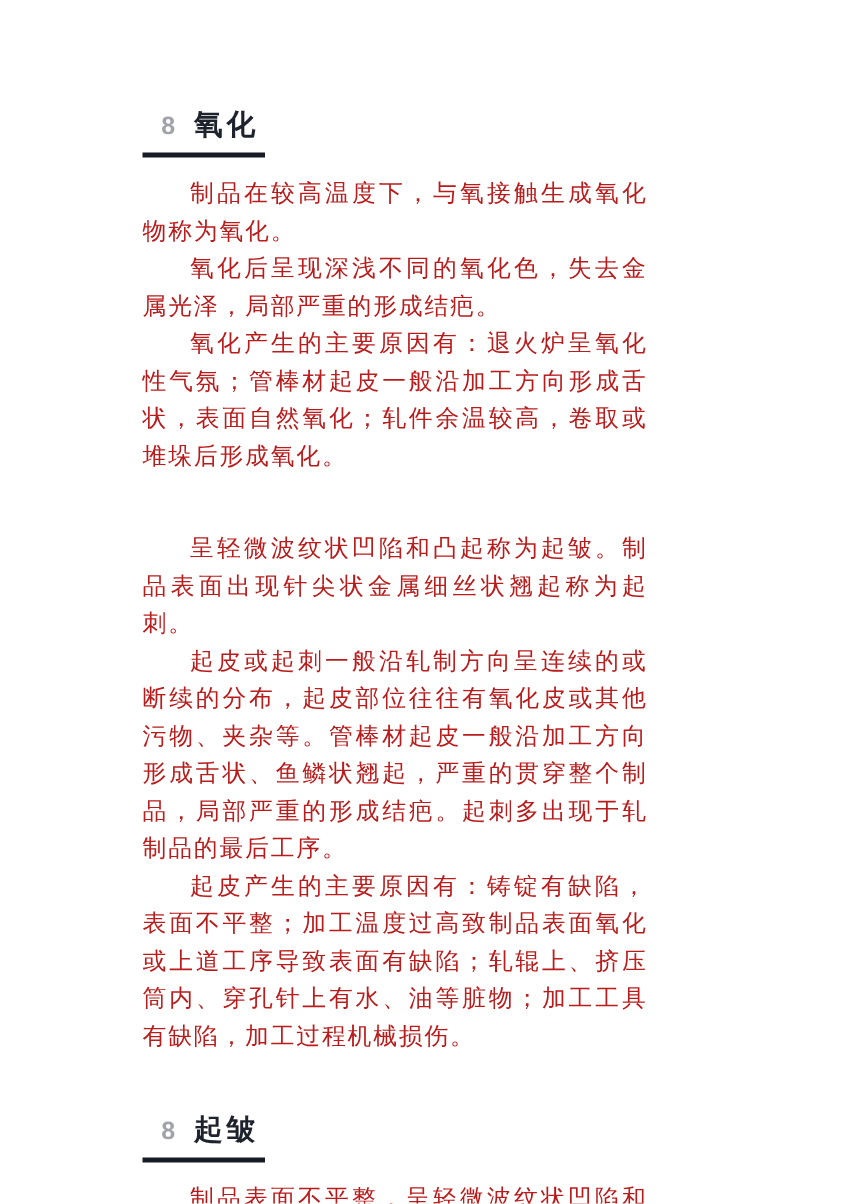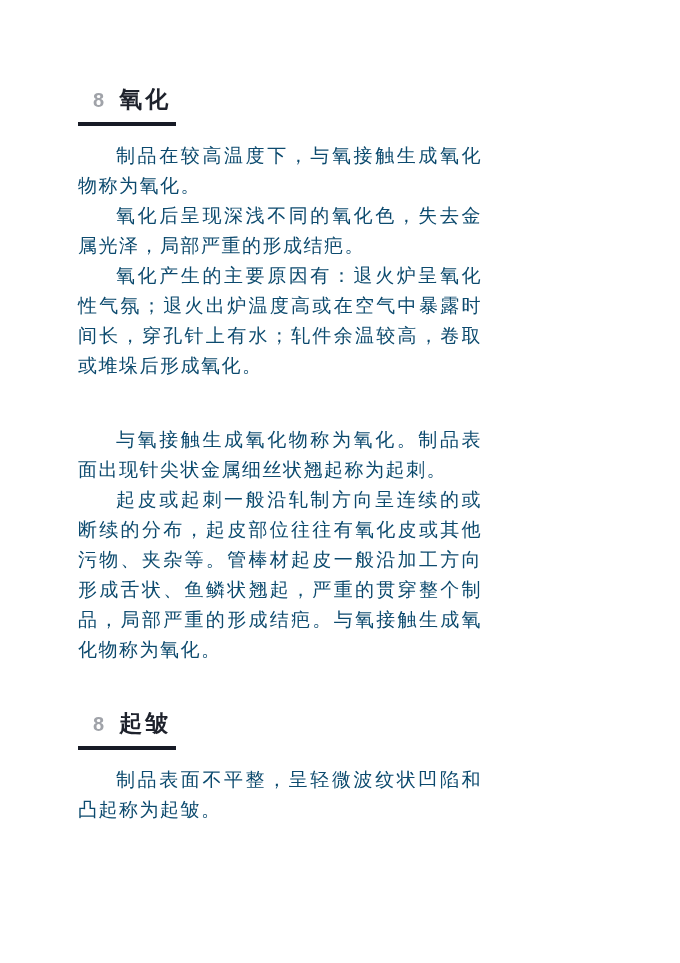--- a/index.html
+++ b/index.html
@@ -9,20 +9,21 @@
   }
   .page {
     position: relative;
     width: 565px;
     height: 963px;
     background: #ffffff;
     overflow: hidden;
     box-sizing: border-box;
     padding: 84px 83px 0 78px;
     font-family: "DejaVu Serif", "Liberation Serif", serif;
+    margin-left: 36px;
   }
   .section {
     margin: 0;
   }
   .section + .section {
     margin-top: 44px;
   }
   .heading {
     display: table;
     margin: 0 0 14px 0;
@@ -42,21 +43,21 @@
   .heading .title {
     display: inline-block;
     color: #1e222c;
     font-size: 23px;
     font-weight: bold;
     letter-spacing: 3px;
     vertical-align: baseline;
   }
   .body p {
     margin: 0;
-    color: #0c4a6e;
+    color: #b91c1c;
     font-size: 19px;
     line-height: 30px;
     letter-spacing: 1.5px;
     text-indent: 2em;
     text-align: justify;
     text-justify: inter-ideograph;
   }
 </style>
 </head>
 <body>
@@ -64,28 +65,29 @@
 <div class="page">
 
   <div class="section">
     <h2 class="heading">
       <span class="num">8</span>
       <span class="title">氧化</span>
     </h2>
     <div class="body">
       <p>制品在较高温度下，与氧接触生成氧化物称为氧化。</p>
       <p>氧化后呈现深浅不同的氧化色，失去金属光泽，局部严重的形成结疤。</p>
-      <p>氧化产生的主要原因有：退火炉呈氧化性气氛；退火出炉温度高或在空气中暴露时间长，穿孔针上有水；轧件余温较高，卷取或堆垛后形成氧化。</p>
+      <p>氧化产生的主要原因有：退火炉呈氧化性气氛；管棒材起皮一般沿加工方向形成舌状，表面自然氧化；轧件余温较高，卷取或堆垛后形成氧化。</p>
     </div>
   </div>
 
   <div class="section">
     <div class="body">
-      <p>与氧接触生成氧化物称为氧化。制品表面出现针尖状金属细丝状翘起称为起刺。</p>
-      <p>起皮或起刺一般沿轧制方向呈连续的或断续的分布，起皮部位往往有氧化皮或其他污物、夹杂等。管棒材起皮一般沿加工方向形成舌状、鱼鳞状翘起，严重的贯穿整个制品，局部严重的形成结疤。与氧接触生成氧化物称为氧化。</p>
+      <p>呈轻微波纹状凹陷和凸起称为起皱。制品表面出现针尖状金属细丝状翘起称为起刺。</p>
+      <p>起皮或起刺一般沿轧制方向呈连续的或断续的分布，起皮部位往往有氧化皮或其他污物、夹杂等。管棒材起皮一般沿加工方向形成舌状、鱼鳞状翘起，严重的贯穿整个制品，局部严重的形成结疤。起刺多出现于轧制品的最后工序。</p>
+      <p>起皮产生的主要原因有：铸锭有缺陷，表面不平整；加工温度过高致制品表面氧化或上道工序导致表面有缺陷；轧辊上、挤压筒内、穿孔针上有水、油等脏物；加工工具有缺陷，加工过程机械损伤。</p>
     </div>
   </div>
 
   <div class="section">
     <h2 class="heading">
       <span class="num">8</span>
       <span class="title">起皱</span>
     </h2>
     <div class="body">
       <p>制品表面不平整，呈轻微波纹状凹陷和凸起称为起皱。</p>

